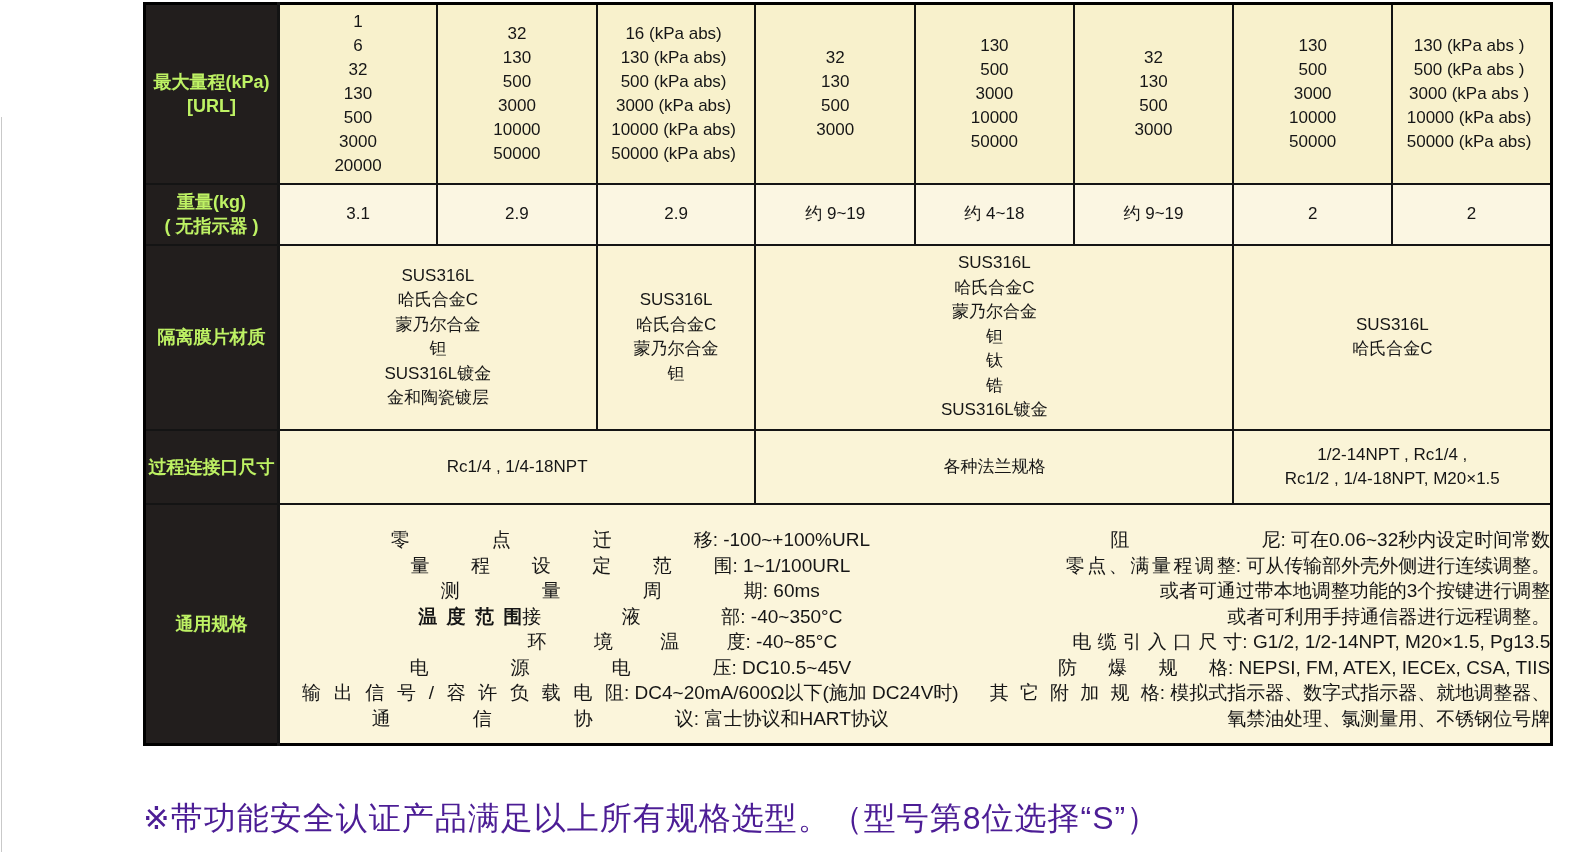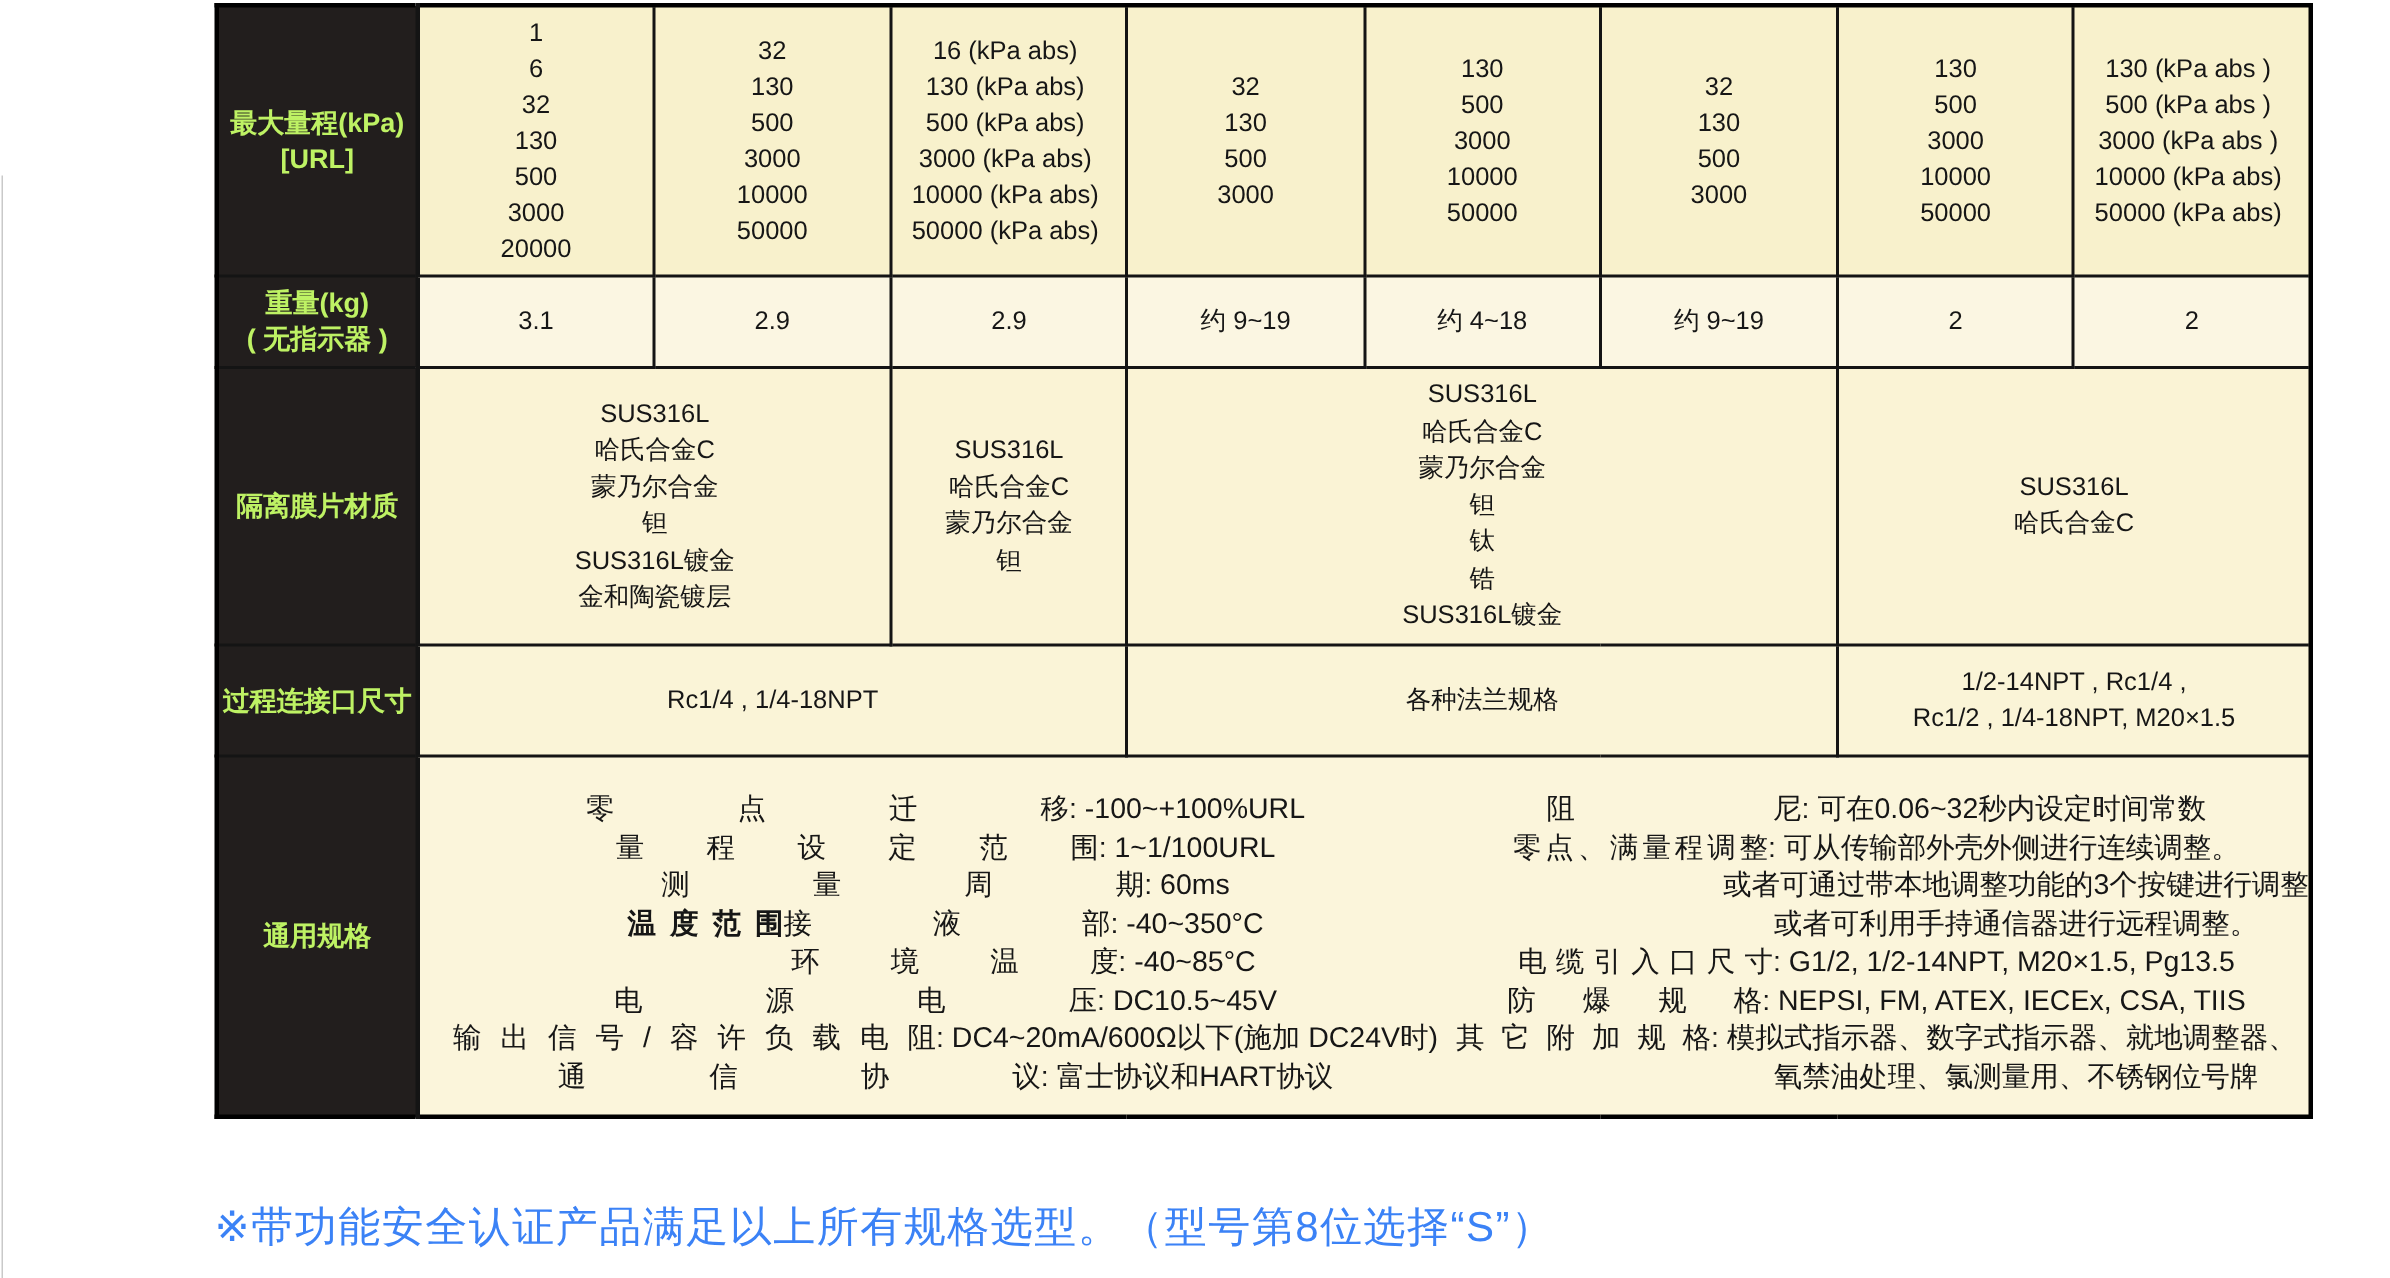--- a/index.html
+++ b/index.html
@@ -51,37 +51,37 @@
   }
   .row-range td.abs{padding-right:5px;}
 
   .row-weight td{line-height:20px;}
   .row-acc td{line-height:24px;}
   .row-dia td{line-height:24.5px;}
   .row-proc td{line-height:24px;}
 
   
   .row-gen td{vertical-align:top;text-align:left;}
-  .gen-wrap{display:flex;padding-top:11px;}
+  .gen-wrap{display:flex;padding-top:11px;gap:11px;}
   .gen-left{flex:0 0 560px;padding-left:22px;box-sizing:border-box;}
-  .gen-right{flex:1;padding-left:4px;}
+  .gen-right{flex:1;padding-left:4px;text-align:right;}
   .gline{line-height:25.5px;font-size:19px;white-space:nowrap;}
   .ga{display:inline-block;width:0;text-align-last:justify;vertical-align:bottom;}
   .gb{display:inline-block;text-align-last:justify;vertical-align:bottom;}
   .gen-left .gb{width:322px;}
   .gen-left .temp .ga{width:104px;font-weight:bold;}
   .gen-left .temp .gb{width:218px;}
   .gen-right .gb{width:170px;}
   .gv{white-space:pre;}
   .cont{padding-left:186px;}
 
   #footnote{
     position:absolute;left:143px;top:801px;
-    font-size:28px;line-height:34px;
-    color:#3b82f6;letter-spacing:1px;white-space:nowrap;
+    font-size:32px;line-height:34px;
+    color:#4c1d95;letter-spacing:1px;white-space:nowrap;
   }
 </style>
 </head>
 <body>
 
 <div id="edge-line"></div>
 
 <table class="spec">
   <colgroup>
     <col style="width:134px">

